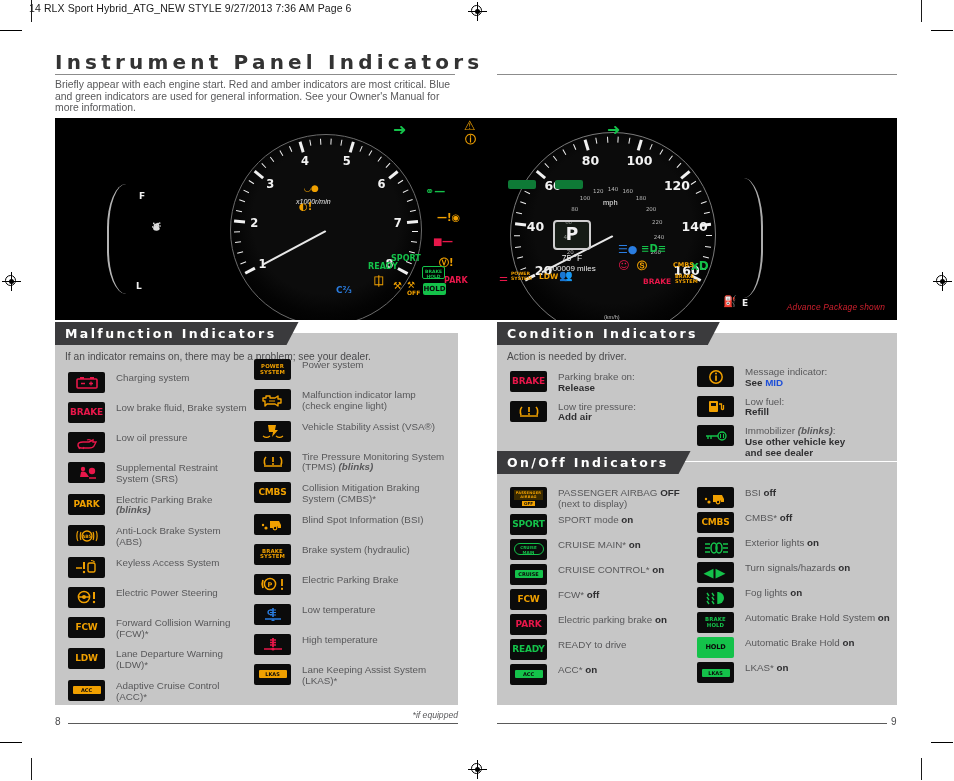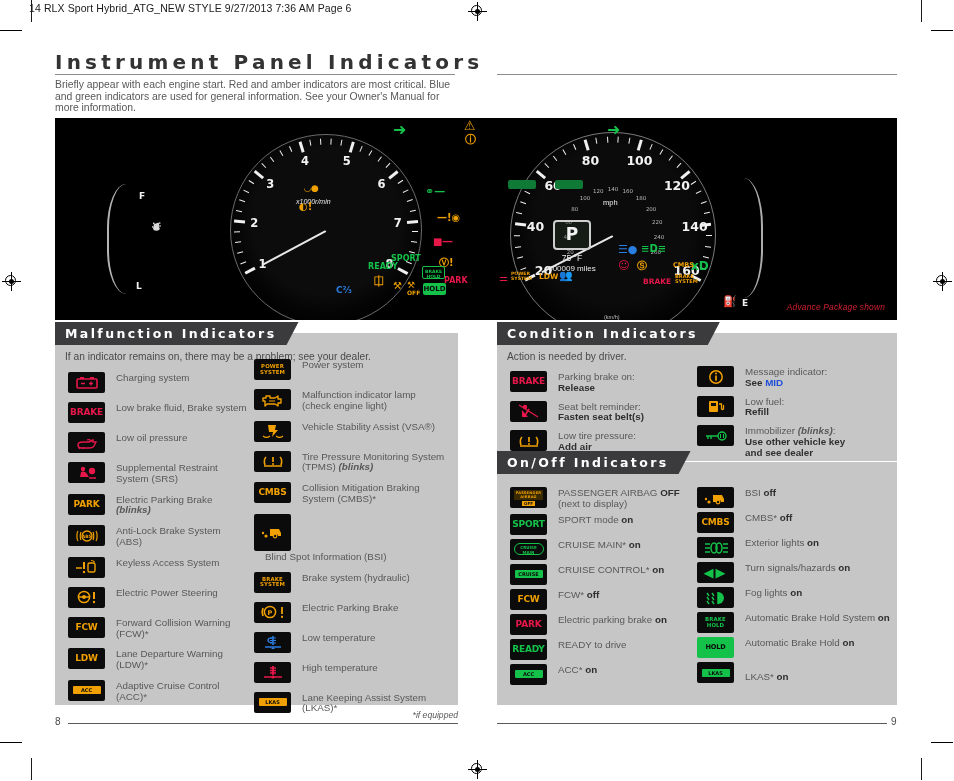--- a/index.html
+++ b/index.html
@@ -444,21 +444,21 @@
           </svg>
         </div>
         <div class="lbl">Tire Pressure Monitoring System<br>(TPMS) <i>(blinks)</i></div>
       </div>
       <div class="row" style="margin-bottom: 9px;">
         <div class="ibox">
           <span class="txt" style="color:#f0a000">CMBS</span>
         </div>
         <div class="lbl">Collision Mitigation Braking<br>System (CMBS)*</div>
       </div>
-      <div class="row" style="margin-bottom: 9px; flex-direction: column;">
+      <div class="row" style="margin-bottom: 9px;">
         <div class="ibox">
           <svg width="26" height="16" viewBox="0 0 26 16" style="display:block">
             <path d="M10 5h9l2 4v3h-3a2 2 0 0 0-4 0h-4z" fill="#f0a000"></path>
             <circle cx="6" cy="12" r="1.6" fill="#f0a000"></circle>
             <circle cx="3" cy="9" r="1.2" fill="#f0a000"></circle>
             <circle cx="15" cy="12" r="1.8" fill="none" stroke="#f0a000" stroke-width="1.2"></circle>
           </svg>
         </div>
         <div class="lbl">Blind Spot Information (BSI)</div>
       </div>
@@ -518,31 +518,20 @@
   <div class="col" id="cdLeft" style="left:13px;top:38px;width:190px;">
       <div class="row" style="margin-bottom: 7px;">
         <div class="ibox">
           <span class="txt" style="color:#e8174a">BRAKE</span>
         </div>
         <div class="lbl">Parking brake on:<br><b>Release</b></div>
       </div>
       <div class="row" style="margin-bottom: 7px;">
         <div class="ibox">
           <svg width="26" height="16" viewBox="0 0 26 16" style="display:block">
-            <circle cx="9" cy="4" r="2.2" fill="#e8174a"></circle>
-            <path d="M6 7l6 7H6z" fill="#e8174a"></path>
-            <path d="M13 6l-5 8" stroke="#e8174a" stroke-width="1.6"></path>
-            <path d="M3 2l19 12" stroke="#e8174a" stroke-width="1.3"></path>
-          </svg>
-        </div>
-        <div class="lbl">Seat belt reminder:<br><b>Fasten seat belt(s)</b></div>
-      </div>
-      <div class="row" style="margin-bottom: 7px;">
-        <div class="ibox">
-          <svg width="26" height="16" viewBox="0 0 26 16" style="display:block">
             <path d="M5 12c-1-3-1-6 1-8M21 12c1-3 1-6-1-8" stroke="#f0a000" stroke-width="1.6" fill="none"></path>
             <path d="M4 13h18" stroke="#f0a000" stroke-width="1.6"></path>
             <path d="M13 4v5" stroke="#f0a000" stroke-width="1.7"></path>
             <circle cx="13" cy="11" r="1" fill="#f0a000"></circle>
           </svg>
         </div>
         <div class="lbl">Low tire pressure:<br><b>Add air</b></div>
       </div>
     </div>
   <div class="col" id="cdRight" style="left:200px;top:33px;width:195px;">
@@ -686,21 +675,21 @@
           <span class="txt tiny" style="color:#14c24a;text-align:center">BRAKE<br>HOLD</span>
         </div>
         <div class="lbl">Automatic Brake Hold System <b>on</b></div>
       </div>
       <div class="row" style="margin-bottom: 4px;">
         <div class="ibox filled">
           <span class="txt mini" style="color:#0b0b0b">HOLD</span>
         </div>
         <div class="lbl">Automatic Brake Hold <b>on</b></div>
       </div>
-      <div class="row" style="margin-bottom: 4px; align-items: flex-end;">
+      <div class="row" style="margin-bottom: 4px;">
         <div class="ibox">
           <span style="display:block;width:28px;height:8px;background:#14c24a;border-radius:1px;color:#0b0b0b;font:700 5px/8px 'DejaVu Sans',sans-serif;text-align:center;overflow:hidden">LKAS</span>
         </div>
         <div class="lbl">LKAS* <b>on</b></div>
       </div>
     </div>
 </div>
 
 <div class="pg" style="left:55px;top:716px;">8</div>
 <div class="pg-rule" style="left:68px;top:723px;width:390px;"></div>

